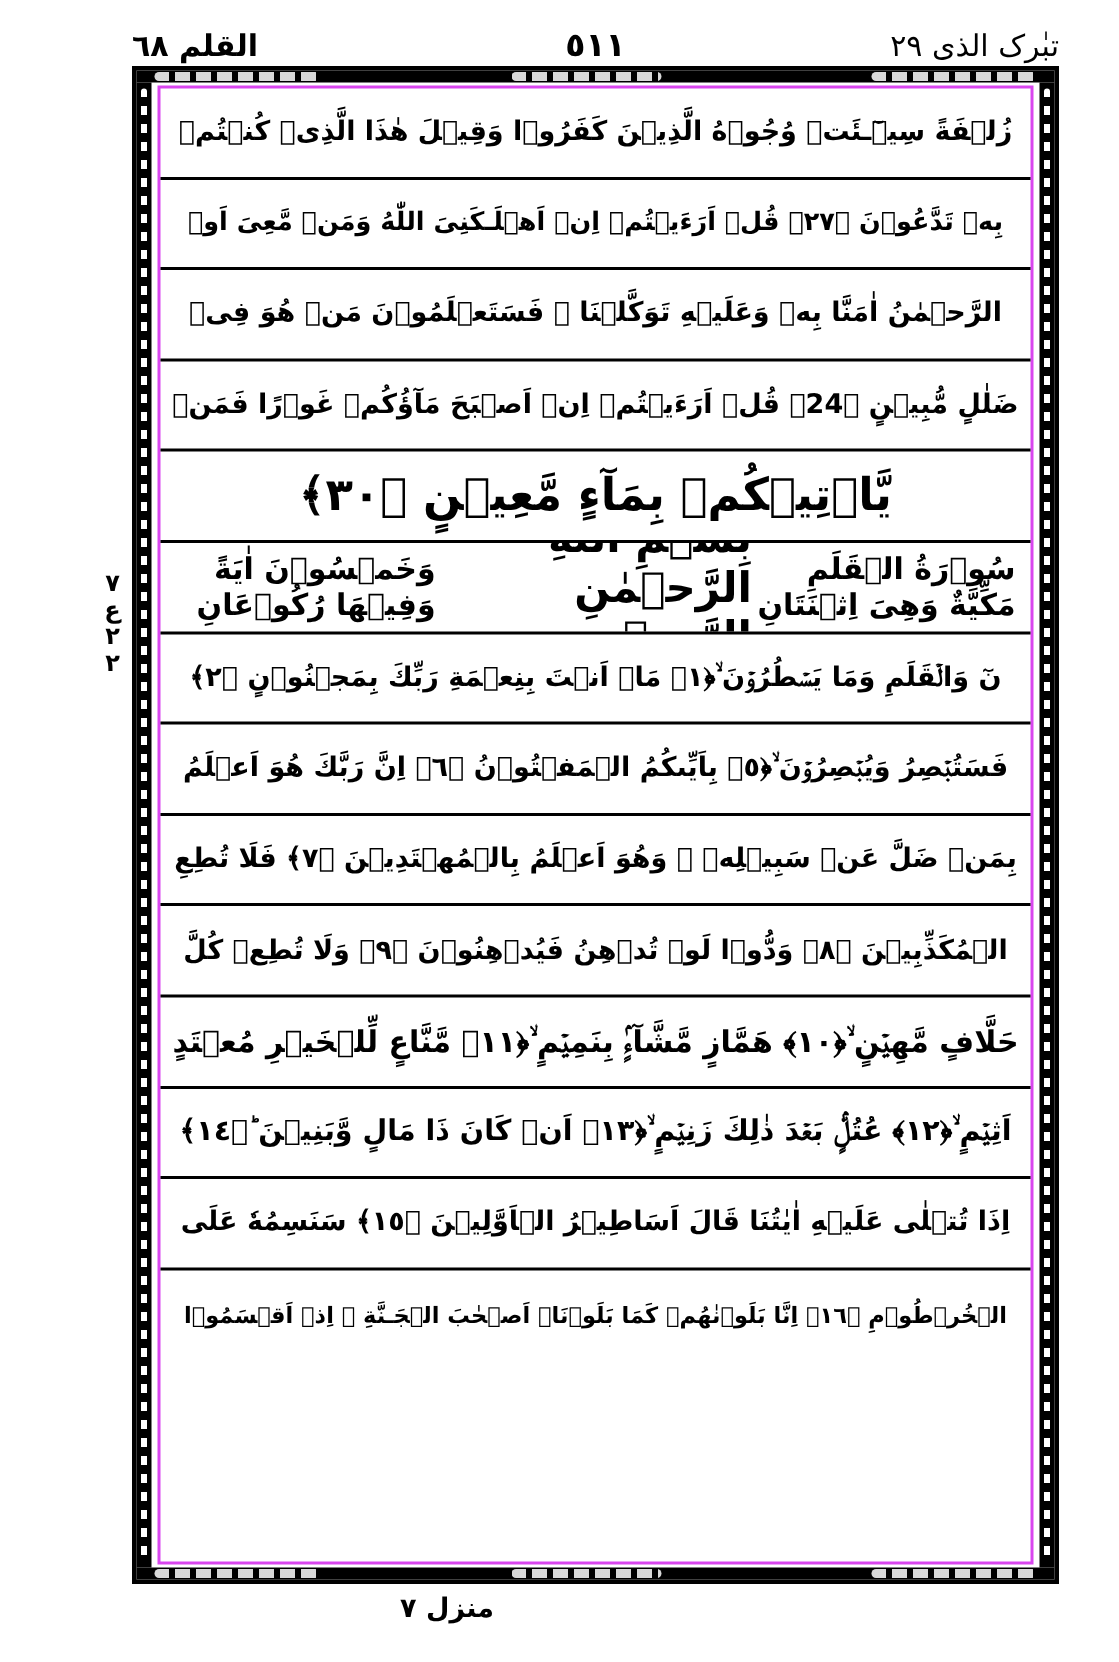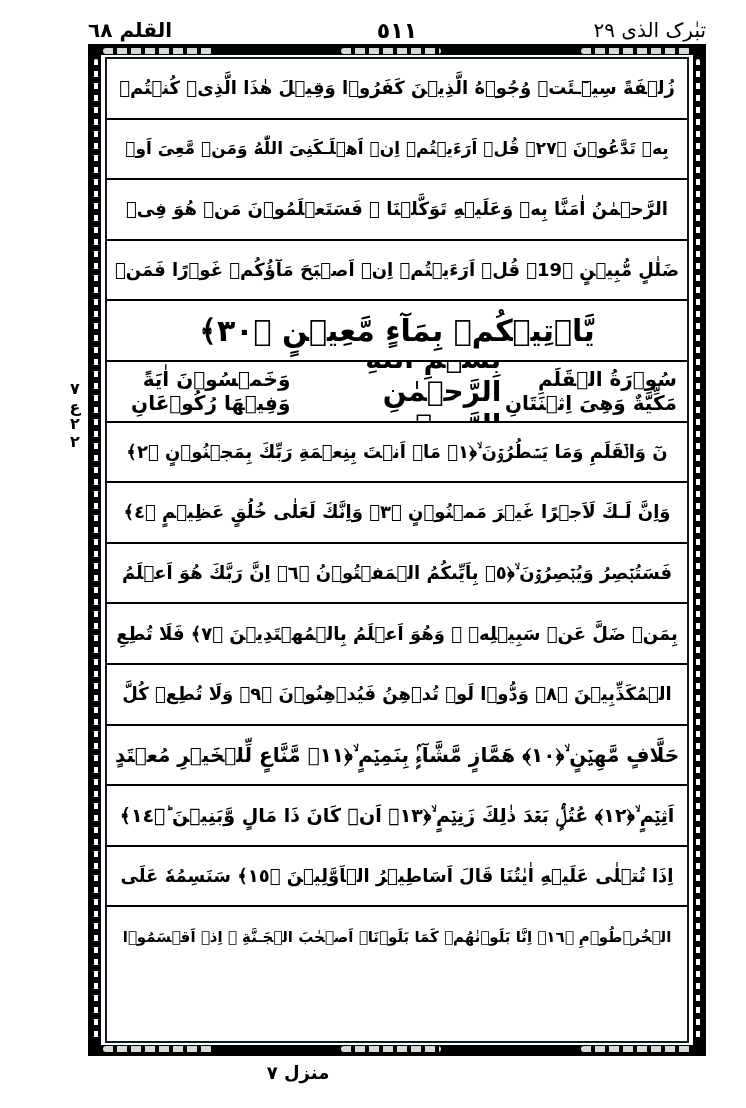--- a/index.html
+++ b/index.html
@@ -19,21 +19,21 @@
   .frame-bottom-band { bottom:0; }
   .frame-band-ornament { position:absolute; top:1px; height:6px; border-radius:3px;
     background:repeating-linear-gradient(90deg,#fff 0 10px,#000 10px 14px); opacity:.85; }
   .frame-side { position:absolute; top:8px; bottom:8px; width:10px; background:#000; }
   .frame-side.left { left:0; }
   .frame-side.right { right:0; }
   .frame-side .wave { position:absolute; left:3px; top:4px; bottom:4px; width:4px;
     background:repeating-linear-gradient(180deg,#fff 0 6px,#000 6px 12px); border-radius:2px; }
 
   .content { position:absolute; left:14px; right:14px; top:10px; bottom:10px;
-             border:2px solid #0f172a; }
+             border:2px solid #d946ef; }
   .line { position:relative; height:60.6px; box-sizing:border-box;
           border-bottom:2px solid #000; display:flex; align-items:center;
           justify-content:center; direction:rtl; overflow:hidden; }
   .line:last-child { border-bottom:none; }
   .line .txt { font-family:"DejaVu Sans", sans-serif; font-weight:bold;
                font-size:30px; white-space:nowrap; line-height:1; letter-spacing:0; }
   .line.centered .txt { font-size:30px; }
   .line.surah-header { justify-content:space-between; padding:0 10px; }
   .surah-header .sh-right, .surah-header .sh-left { font-size:20px; font-weight:bold; }
   .surah-header .bismillah { font-size:28px; font-weight:bold; }
@@ -82,35 +82,32 @@
     <div class="line">
         <span class="txt" style="font-size: 18px;">زُلۡفَةً سِيۡٓـئَتۡ وُجُوۡهُ الَّذِيۡنَ كَفَرُوۡا وَقِيۡلَ هٰذَا الَّذِىۡ كُنۡتُمۡ</span>
       </div>
     <div class="line">
         <span class="txt" style="font-size: 17px;">بِهٖ تَدَّعُوۡنَ ﴿٢٧﴾ قُلۡ اَرَءَيۡتُمۡ اِنۡ اَهۡلَـكَنِىَ اللّٰهُ وَمَنۡ مَّعِىَ اَوۡ</span>
       </div>
     <div class="line">
         <span class="txt" style="font-size: 18px;">الرَّحۡمٰنُ اٰمَنَّا بِهٖ وَعَلَيۡهِ تَوَكَّلۡنَا ۚ فَسَتَعۡلَمُوۡنَ مَنۡ هُوَ فِىۡ</span>
       </div>
     <div class="line">
-        <span class="txt" style="font-size: 18px;">ضَلٰلٍ مُّبِيۡنٍ ﴿19﴾ قُلۡ اَرَءَيۡتُمۡ اِنۡ اَصۡبَحَ مَآؤُكُمۡ غَوۡرًا فَمَنۡ</span>
+        <span class="txt" style="font-size: 18px;">ضَلٰلٍ مُّبِيۡنٍ ﴿24﴾ قُلۡ اَرَءَيۡتُمۡ اِنۡ اَصۡبَحَ مَآؤُكُمۡ غَوۡرًا فَمَنۡ</span>
       </div>
     <div class="line centered">
         <span class="txt">يَّاۡتِيۡكُمۡ بِمَآءٍ مَّعِيۡنٍ ﴿٣٠﴾</span>
       </div>
     <div class="line surah-header">
       <span class="sh-right">سُوۡرَةُ الۡقَلَمِ مَكِّيَّةٌ وَهِىَ اِثۡنَتَانِ</span>
       <span class="bismillah">بِسۡمِ اللّٰهِ الرَّحۡمٰنِ الرَّحِيۡمِ</span>
       <span class="sh-left">وَخَمۡسُوۡنَ اٰيَةً وَفِيۡهَا رُكُوۡعَانِ</span>
     </div>
     <div class="line">
         <span class="txt" style="font-size: 18px;">نٓ وَالۡقَلَمِ وَمَا يَسۡطُرُوۡنَ ۙ﴿١﴾ مَاۤ اَنۡتَ بِنِعۡمَةِ رَبِّكَ بِمَجۡنُوۡنٍ ﴿٢﴾</span>
-      </div>
-    <div class="line">
-        <span class="txt" style="font-size: 18px;">وَاِنَّ لَـكَ لَاَجۡرًا غَيۡرَ مَمۡنُوۡنٍ ﴿٣﴾ وَاِنَّكَ لَعَلٰى خُلُقٍ عَظِيۡمٍ ﴿٤﴾</span>
       </div>
     <div class="line">
         <span class="txt" style="font-size: 18px;">فَسَتُبۡصِرُ وَيُبۡصِرُوۡنَ ۙ﴿٥﴾ بِاَيِّٮكُمُ الۡمَفۡتُوۡنُ ﴿٦﴾ اِنَّ رَبَّكَ هُوَ اَعۡلَمُ</span>
       </div>
     <div class="line">
         <span class="txt" style="font-size: 18px;">بِمَنۡ ضَلَّ عَنۡ سَبِيۡلِهٖ ۖ وَهُوَ اَعۡلَمُ بِالۡمُهۡتَدِيۡنَ ﴿٧﴾ فَلَا تُطِعِ</span>
       </div>
     <div class="line">
         <span class="txt" style="font-size: 18px;">الۡمُكَذِّبِيۡنَ ﴿٨﴾ وَدُّوۡا لَوۡ تُدۡهِنُ فَيُدۡهِنُوۡنَ ﴿٩﴾ وَلَا تُطِعۡ كُلَّ</span>
       </div>

